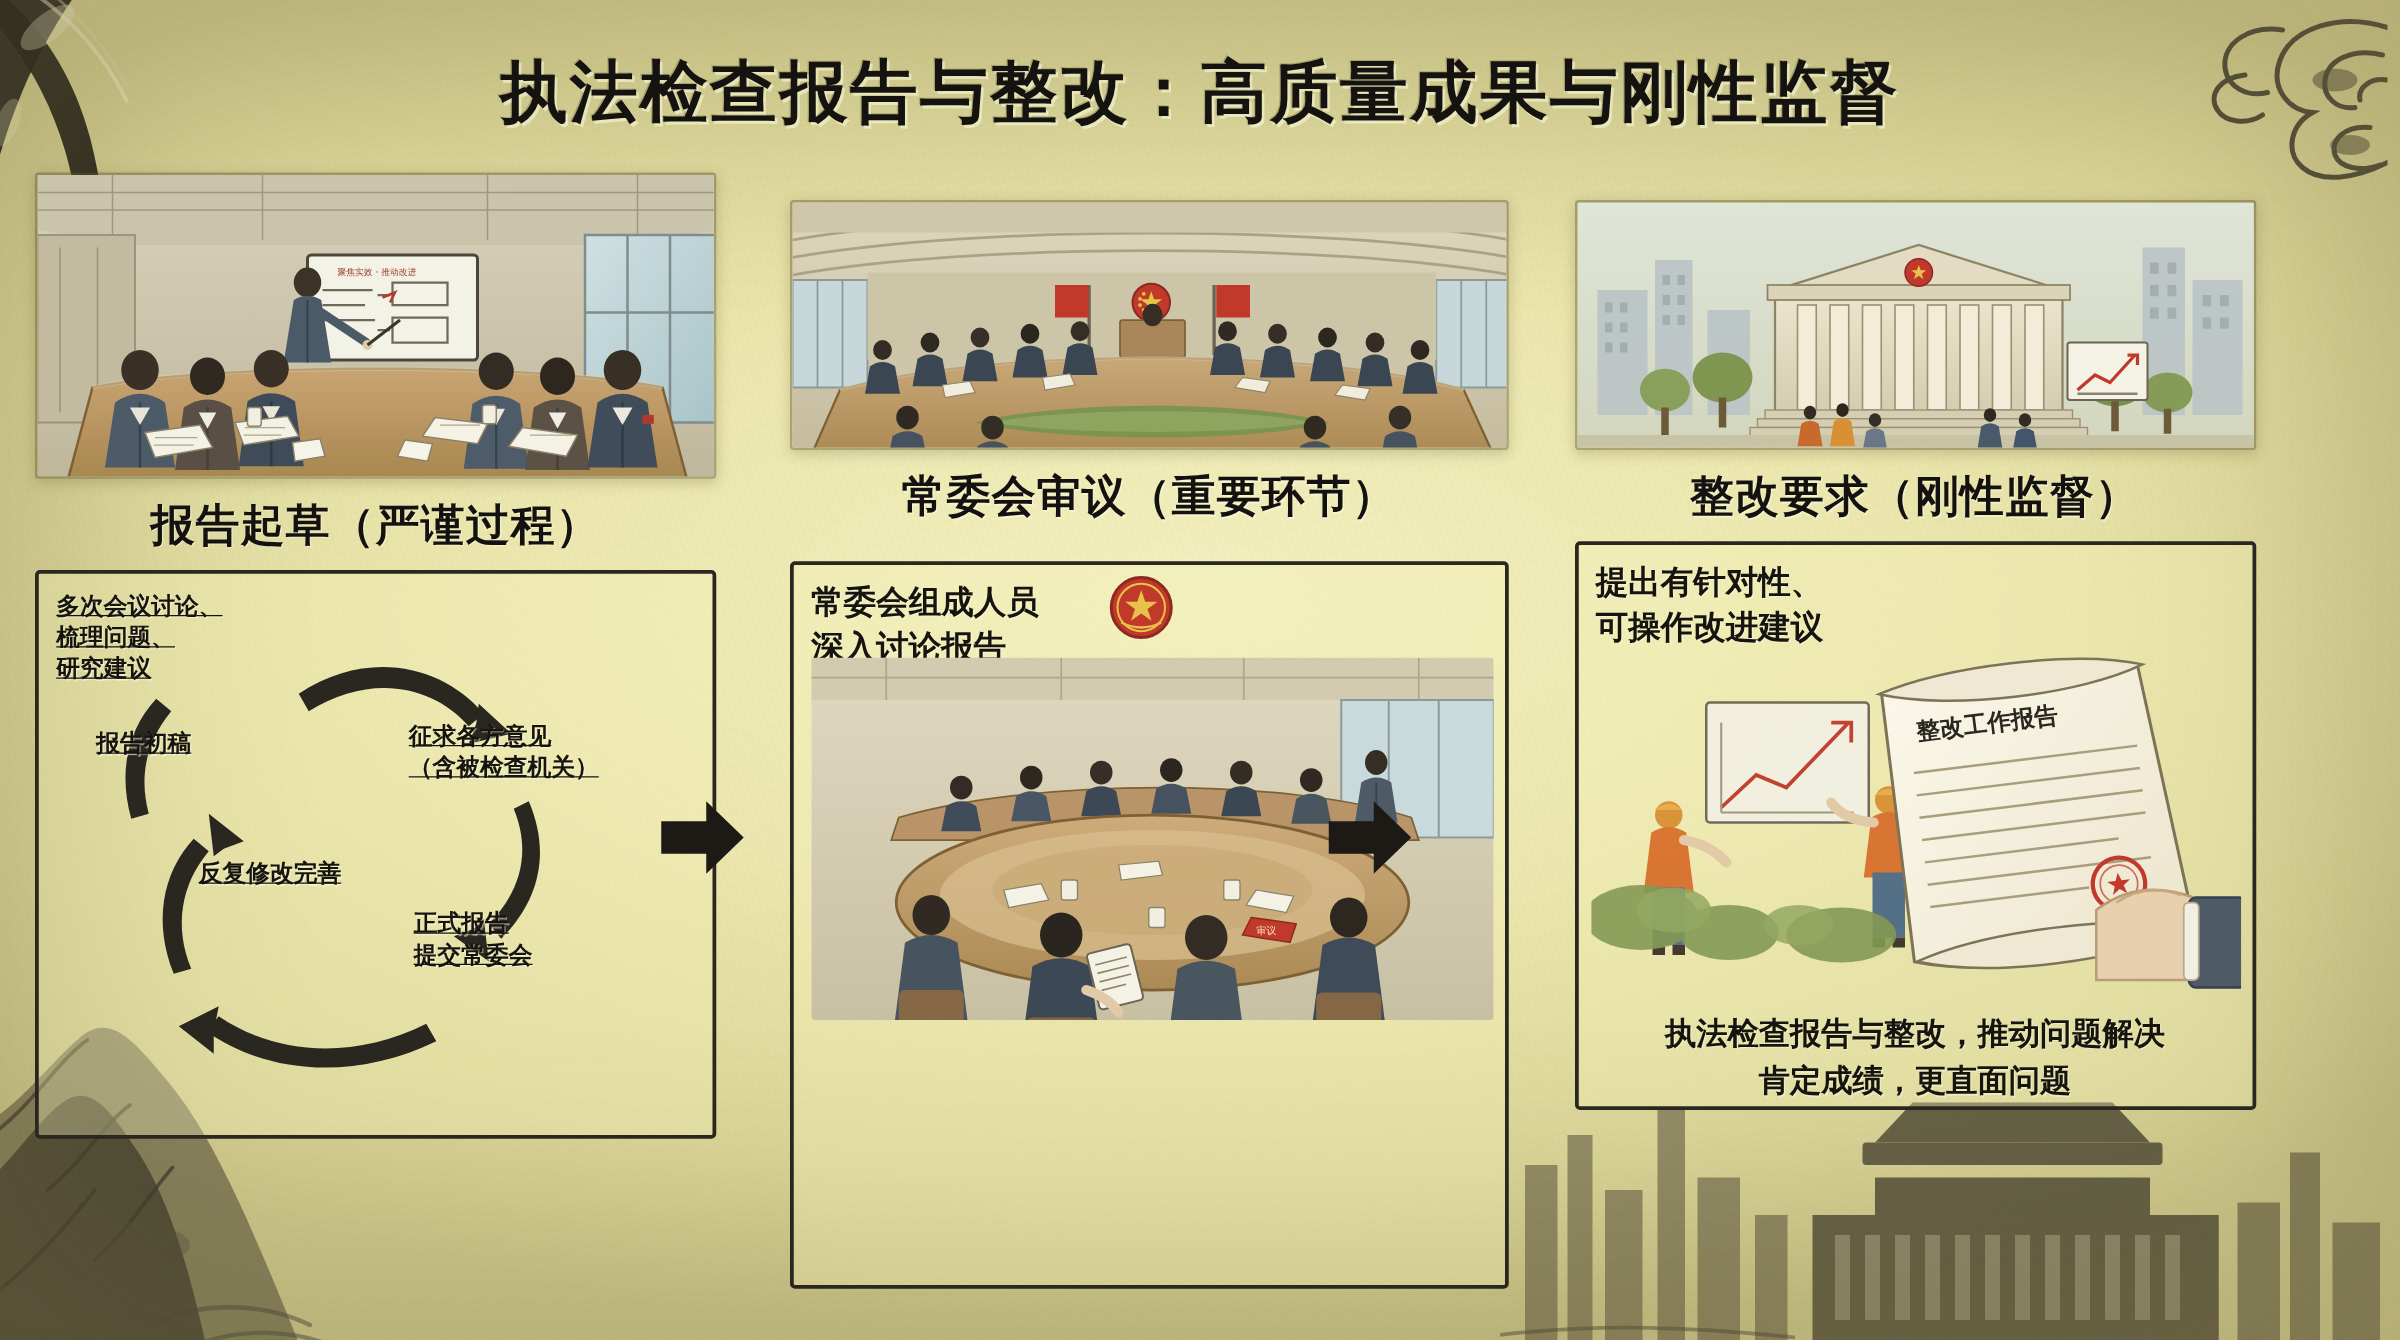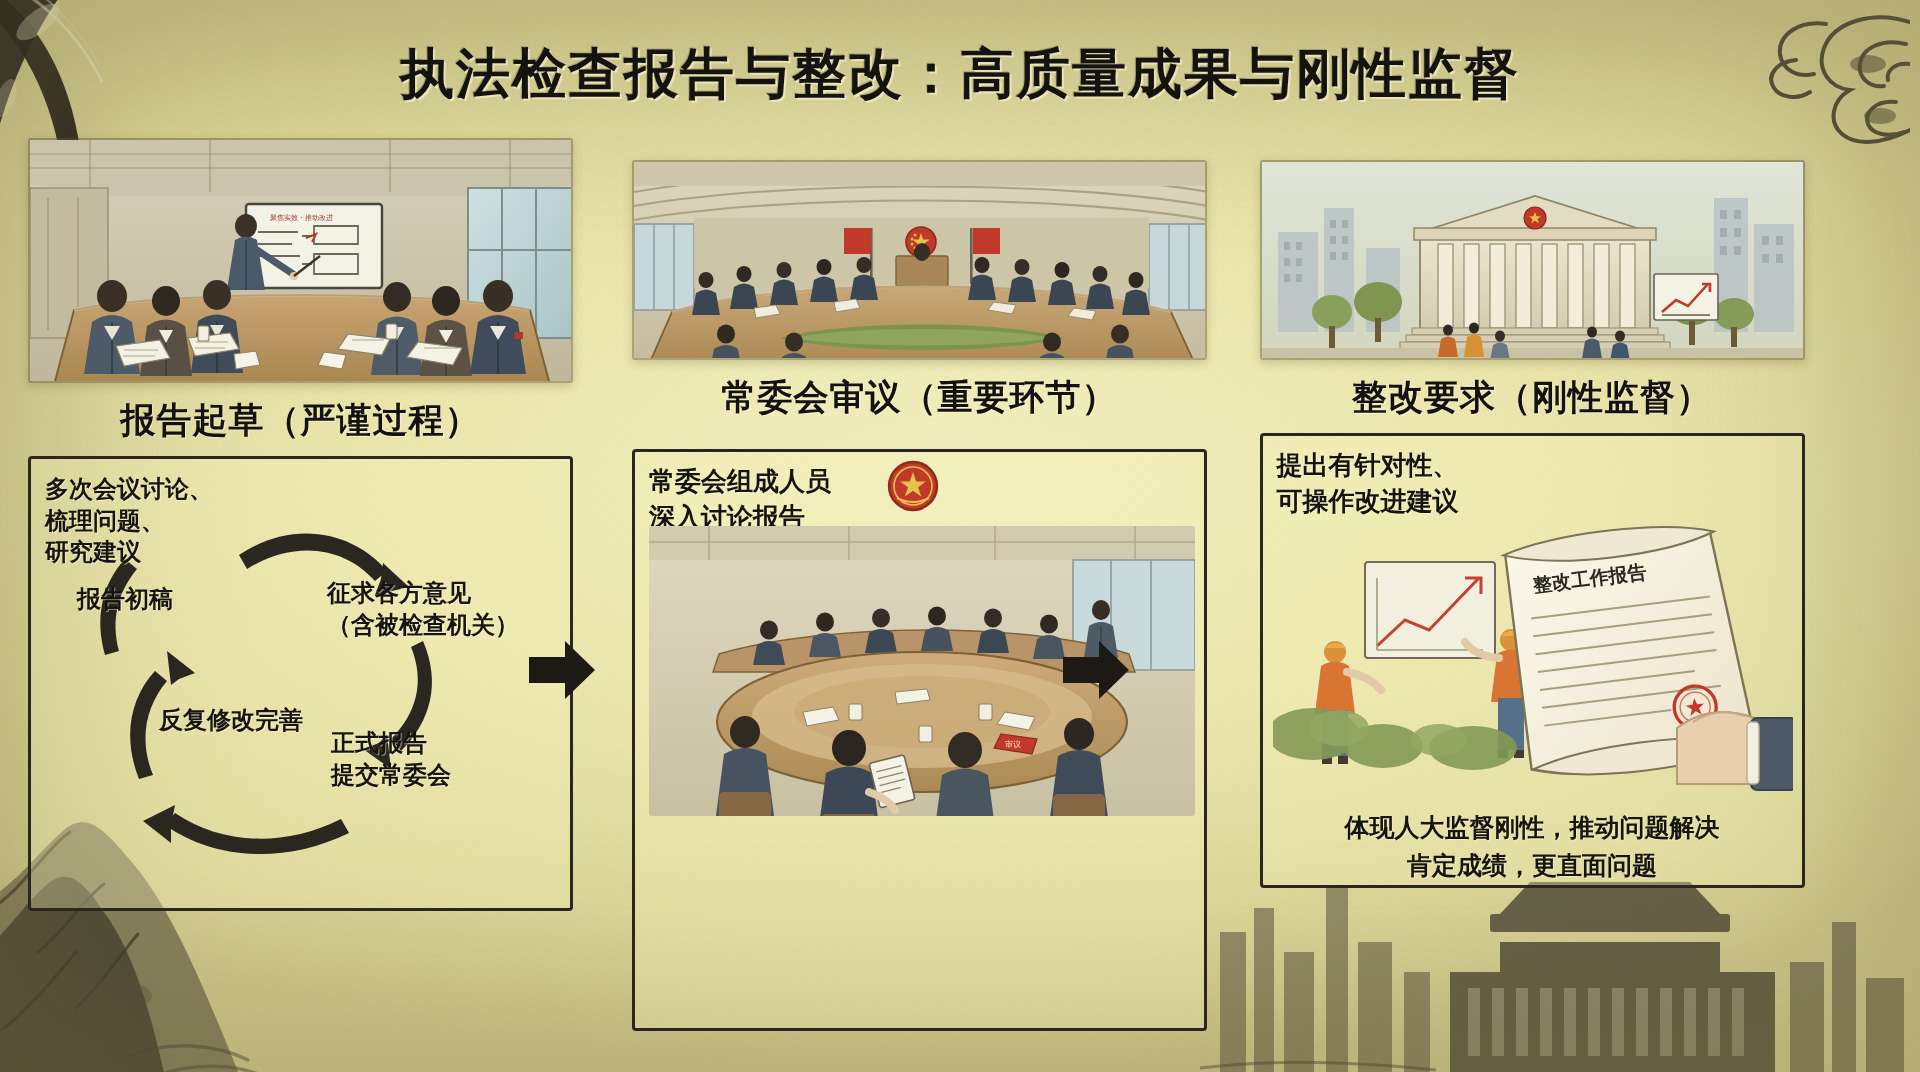--- a/index.html
+++ b/index.html
@@ -108,28 +108,29 @@
     position: absolute;
     font-size: 26px; font-weight: 800; line-height: 1.38;
     color: #16140f;
     text-shadow: 1px 1px 0 rgba(255,255,235,.4);
   }
 
   
   #cycle { position: absolute; inset: 0; }
   .cyc-label {
     position: absolute;
-    font-size: 24px; font-weight: 800; line-height: 1.32;
+    font-size: 19px; font-weight: 800; line-height: 1.32;
     color: #16140f; white-space: nowrap;
     text-shadow: 1px 1px 0 rgba(255,255,235,.45);
+    text-decoration: underline;
   }
   .cyc-a { left: 14px;  top: 14px; }
   .cyc-b { left: 296px; top: 118px; }
   .cyc-c { left: 46px;  top: 124px; }
-  .cyc-d { left: 128px; top: 245px; }
+  .cyc-d { left: 128px; top: 228px; }
   .cyc-e { left: 300px; top: 268px; }
 
   
   .big-arrow { position: absolute; z-index: 15; }
 
   
   .caption {
     position: absolute; left: 0; width: 100%;
     text-align: center;
     font-size: 25px; font-weight: 800; line-height: 1.52;
@@ -934,20 +935,20 @@
             <g transform="translate(404,182)">
               <path d="M0,24 q34,-26 78,-10 l34,14 v52 h-112 Z" fill="#e8cfae" stroke="#b99b74" stroke-width="2"></path>
               <path d="M16,18 q24,-16 52,-6" stroke="#c9a880" stroke-width="2" fill="none"></path>
               <rect x="74" y="14" width="46" height="72" rx="6" fill="#4e5a66" stroke="#36424e" stroke-width="2"></rect>
               <rect x="70" y="18" width="12" height="62" rx="4" fill="#f1efe2" stroke="#b4ac90" stroke-width="1.4"></rect>
             </g>
           </svg>
         </div>
 
         <div class="caption" style="top:372px;">
-          <div>体现人大监督刚性，推动问题解决</div>
+          <div>执法检查报告与整改，推动问题解决</div>
           <div>肯定成绩，更直面问题</div>
         </div>
       </div>
     </div>
 
   </div>
 </div>
 
 </body></html>

